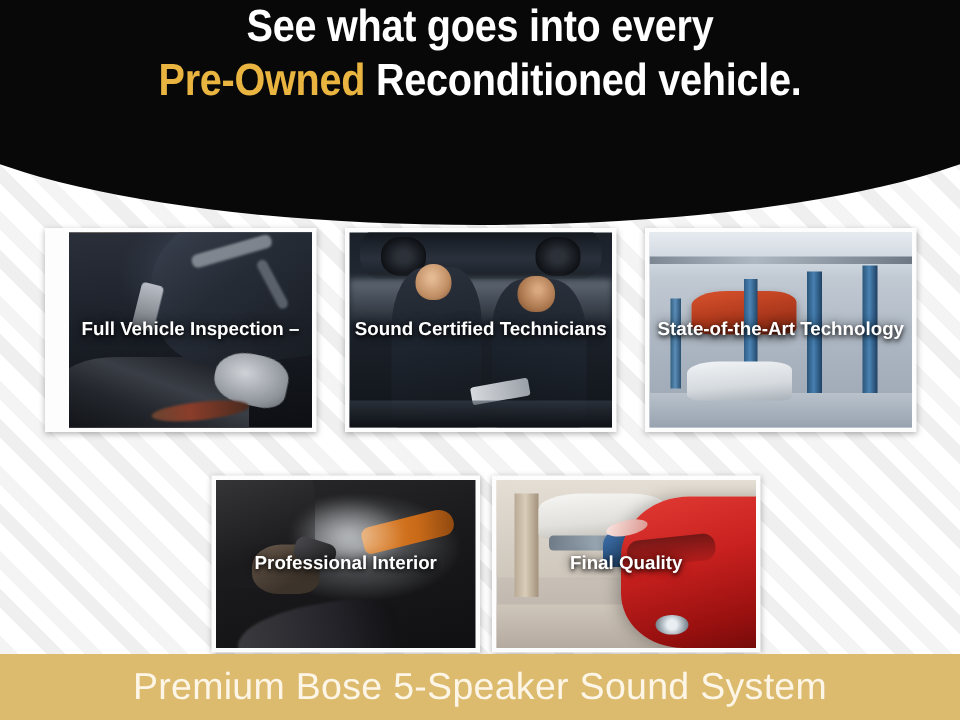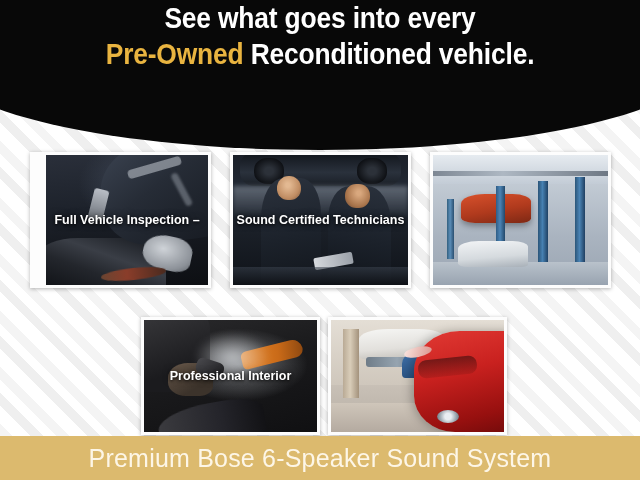--- a/index.html
+++ b/index.html
@@ -523,20 +523,23 @@
   <div class="card-photo ph-technology">
     <div class="ceiling"></div>
     <div class="beam"></div>
     <div class="post-d"></div>
     <div class="suv"></div>
     <div class="post-a"></div>
     <div class="post-b"></div>
     <div class="post-c"></div>
     <div class="floor"></div>
     <div class="white-car"></div>
+    <div class="card-label">
+      <span class="lbl-line">State-of-the-Art Technology</span>
+    </div>
   </div>
 </div>
 
 <div class="card" id="card-detailing">
   <div class="card-photo ph-detailing">
     <div class="seat"></div>
     <div class="orange-tool"></div>
     <div class="steam"></div>
     <div class="hand"></div>
     <div class="nozzle"></div>
@@ -552,18 +555,21 @@
     <div class="wall"></div>
     <div class="pillar"></div>
     <div class="white-car"></div>
     <div class="lift-arm"></div>
     <div class="person"></div>
     <div class="floor"></div>
     <div class="red-car"></div>
     <div class="headlight"></div>
     <div class="grille"></div>
     <div class="foglight"></div>
+    <div class="card-label">
+      <span class="lbl-line">Final Quality</span>
+    </div>
   </div>
 </div>
 
 <div id="bottom-banner">
-  <span id="banner-text">Premium Bose 6-Speaker Sound System</span>
+  <span id="banner-text">Premium Bose 5-Speaker Sound System</span>
 </div>
 
 </body></html>

